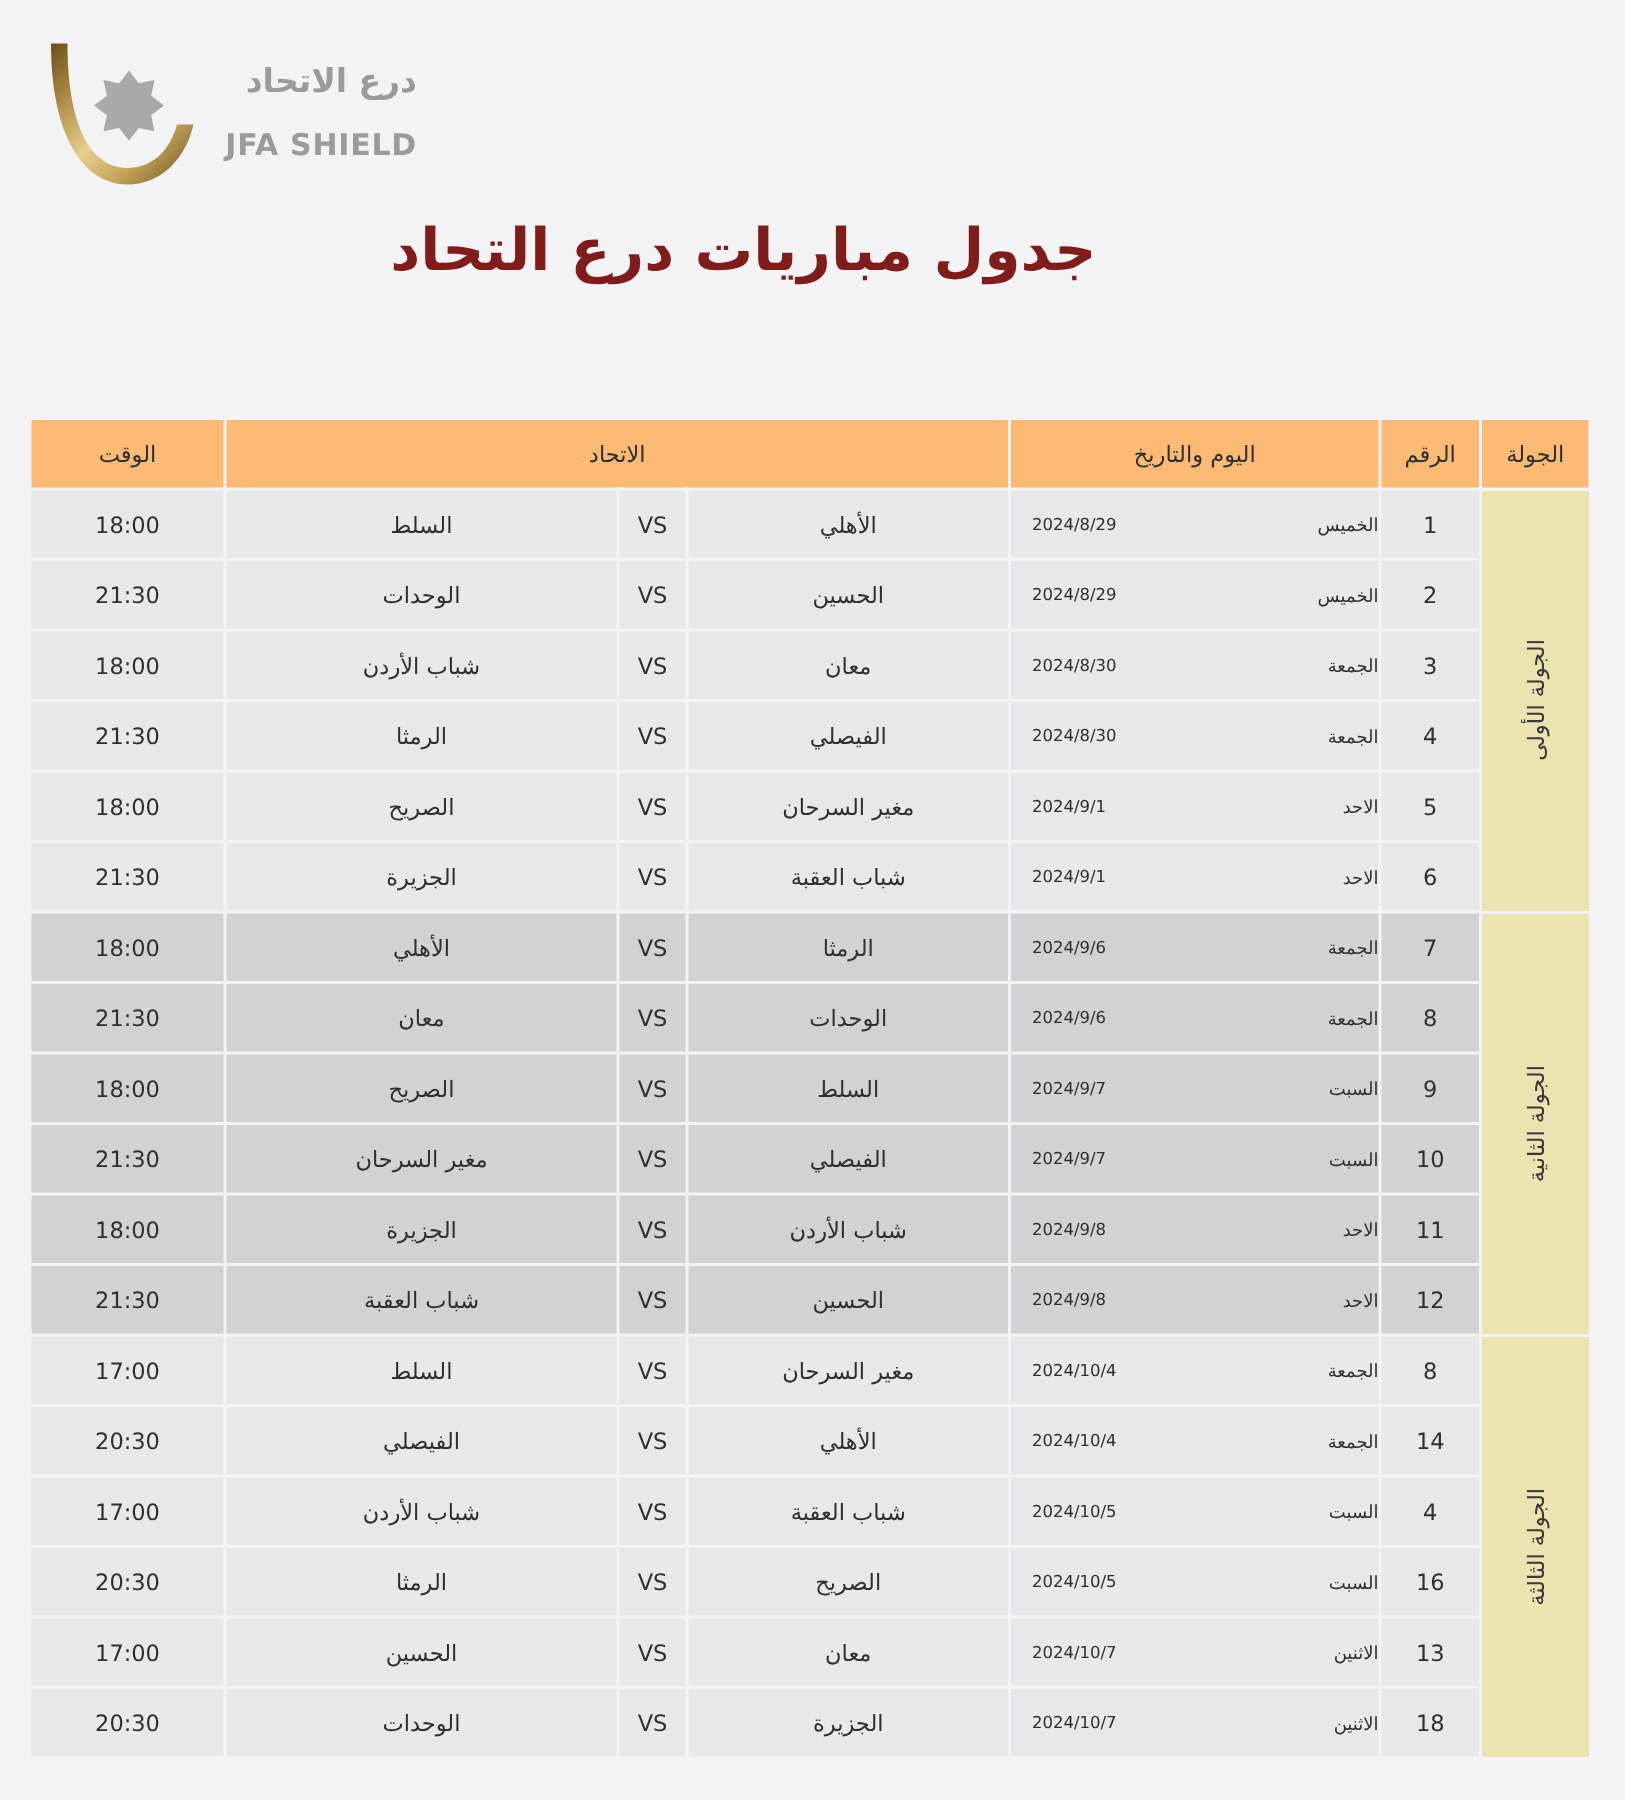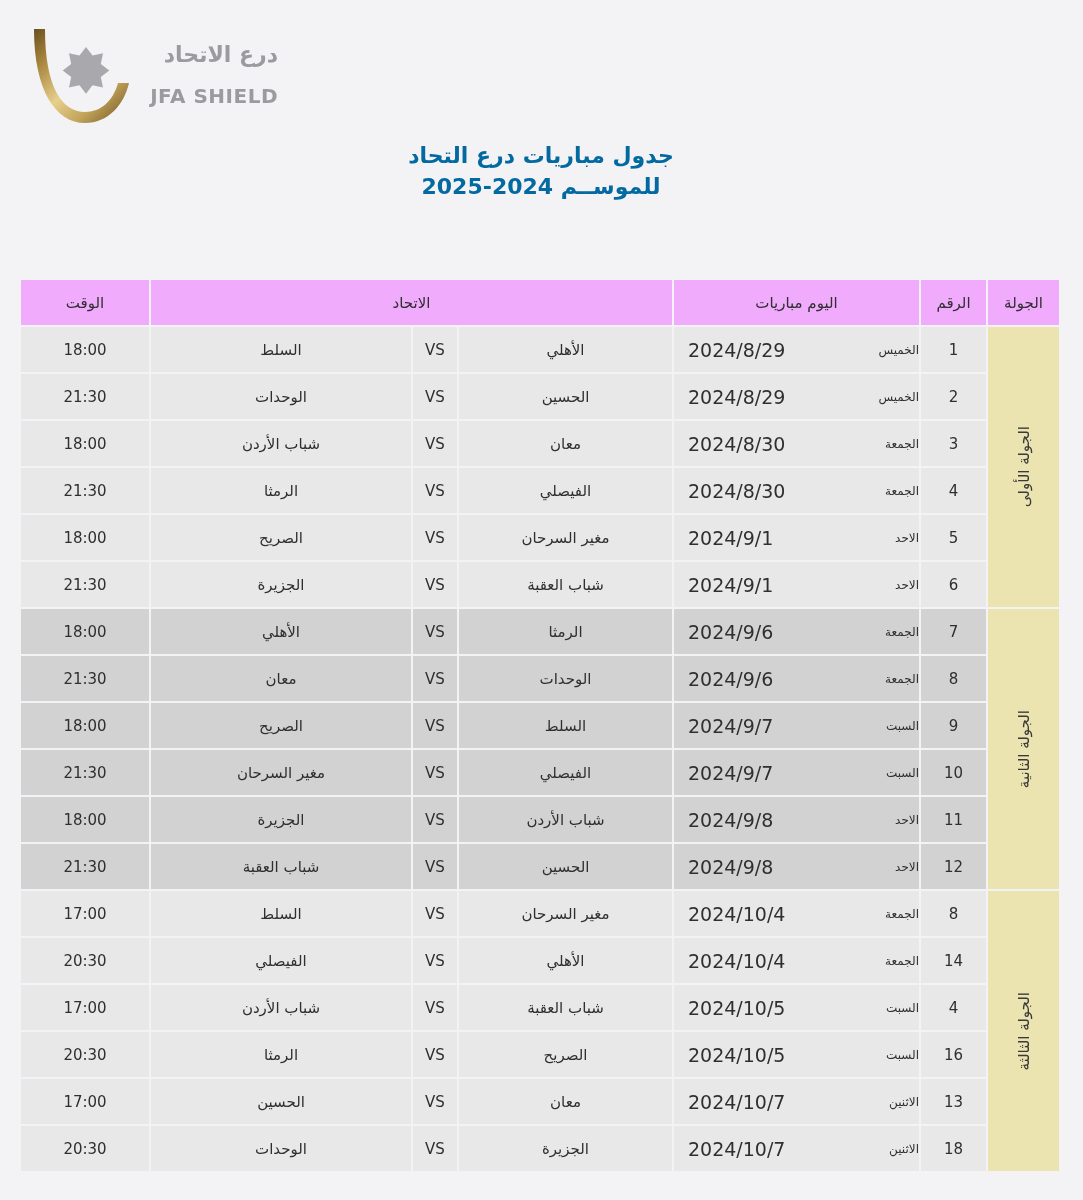--- a/index.html
+++ b/index.html
@@ -76,23 +76,23 @@
   .title-block {
     position: absolute;
     top: 140px;
     right: 352px;
     width: 380px;
     text-align: center;
     direction: rtl;
   }
 
   .title-line {
-    font-size: 22px;
+    font-size: 39px;
     font-weight: bold;
-    color: #0369a1;
+    color: #7f1d1d;
     line-height: 1.42;
     white-space: nowrap;
   }
 
   
   .table-wrap {
     position: absolute;
     top: 278px;
     right: 22px;
     width: 1040px;
@@ -111,21 +111,21 @@
     padding: 0;
     height: 47px;
     font-size: 15px;
     color: #2f2f2f;
     text-align: center;
     vertical-align: middle;
     font-weight: normal;
   }
 
   thead th {
-    background: #f0abfc;
+    background: #fdba74;
     color: #ffffff;
     font-weight: bold;
     font-size: 17px;
     height: 46px;
   }
 
   
   col.c-round { width: 73px; }
   col.c-num   { width: 67px; }
   col.c-date  { width: 247px; }
@@ -166,21 +166,21 @@
   .date-inner {
     display: flex;
     flex-direction: row;
     align-items: center;
     justify-content: space-between;
     direction: rtl;
     width: 100%;
   }
   .date-day { font-size: 12px; }
   .date-val {
-    font-size: 19px;
+    font-size: 11px;
     direction: ltr;
     unicode-bidi: embed;
     padding-left: 14px;
     text-align: center;
   }
 
   td.vs-cell { font-size: 14px; color: #2f2f2f; }
   td.time-cell { font-size: 15px; direction: ltr; }
   td.num-cell { font-size: 15px; direction: ltr; }
   td.team-cell { font-size: 15px; }
@@ -209,41 +209,40 @@
         </svg>
       </div>
       <div class="logo-text">
         <div class="logo-ar">درع الاتحاد</div>
         <div class="logo-en">JFA SHIELD</div>
       </div>
     </div>
 
     <div class="title-block">
       <div class="title-line">جدول مباريات درع التحاد</div>
-      <div class="title-line">للموســم 2024-2025</div>
     </div>
 
   </div>
 
   <div class="table-wrap">
     <table class="schedule">
       <colgroup>
         <col class="c-round">
           <col class="c-num">
           <col class="c-date">
         <col class="c-teamA">
           <col class="c-vs">
           <col class="c-teamB">
           <col class="c-time">
       </colgroup>
       <thead>
         <tr>
           <th>الجولة</th>
           <th>الرقم</th>
-          <th>اليوم مباريات</th>
+          <th>اليوم والتاريخ</th>
           <th colspan="3">الاتحاد</th>
           <th>الوقت</th>
         </tr>
       </thead>
       <tbody id="schedule-body">
           <tr class="blk-a">
             <td class="round-cell" rowspan="6">
               <div class="round-label">
                 <span>الجولة الأولى</span>
               </div>

